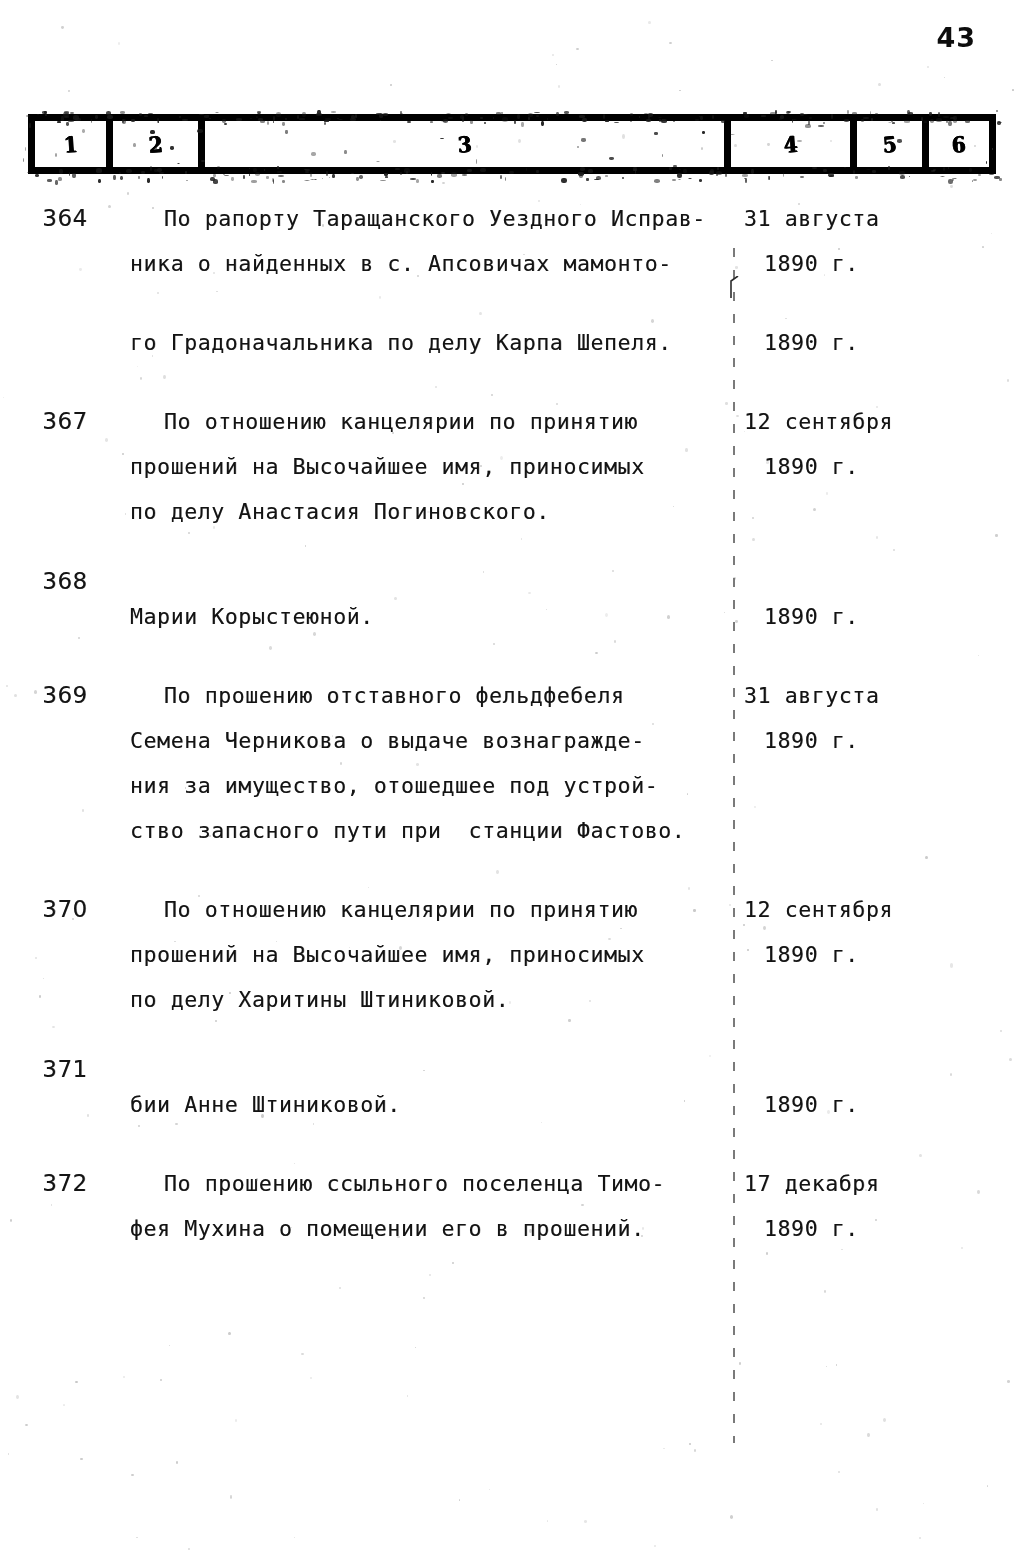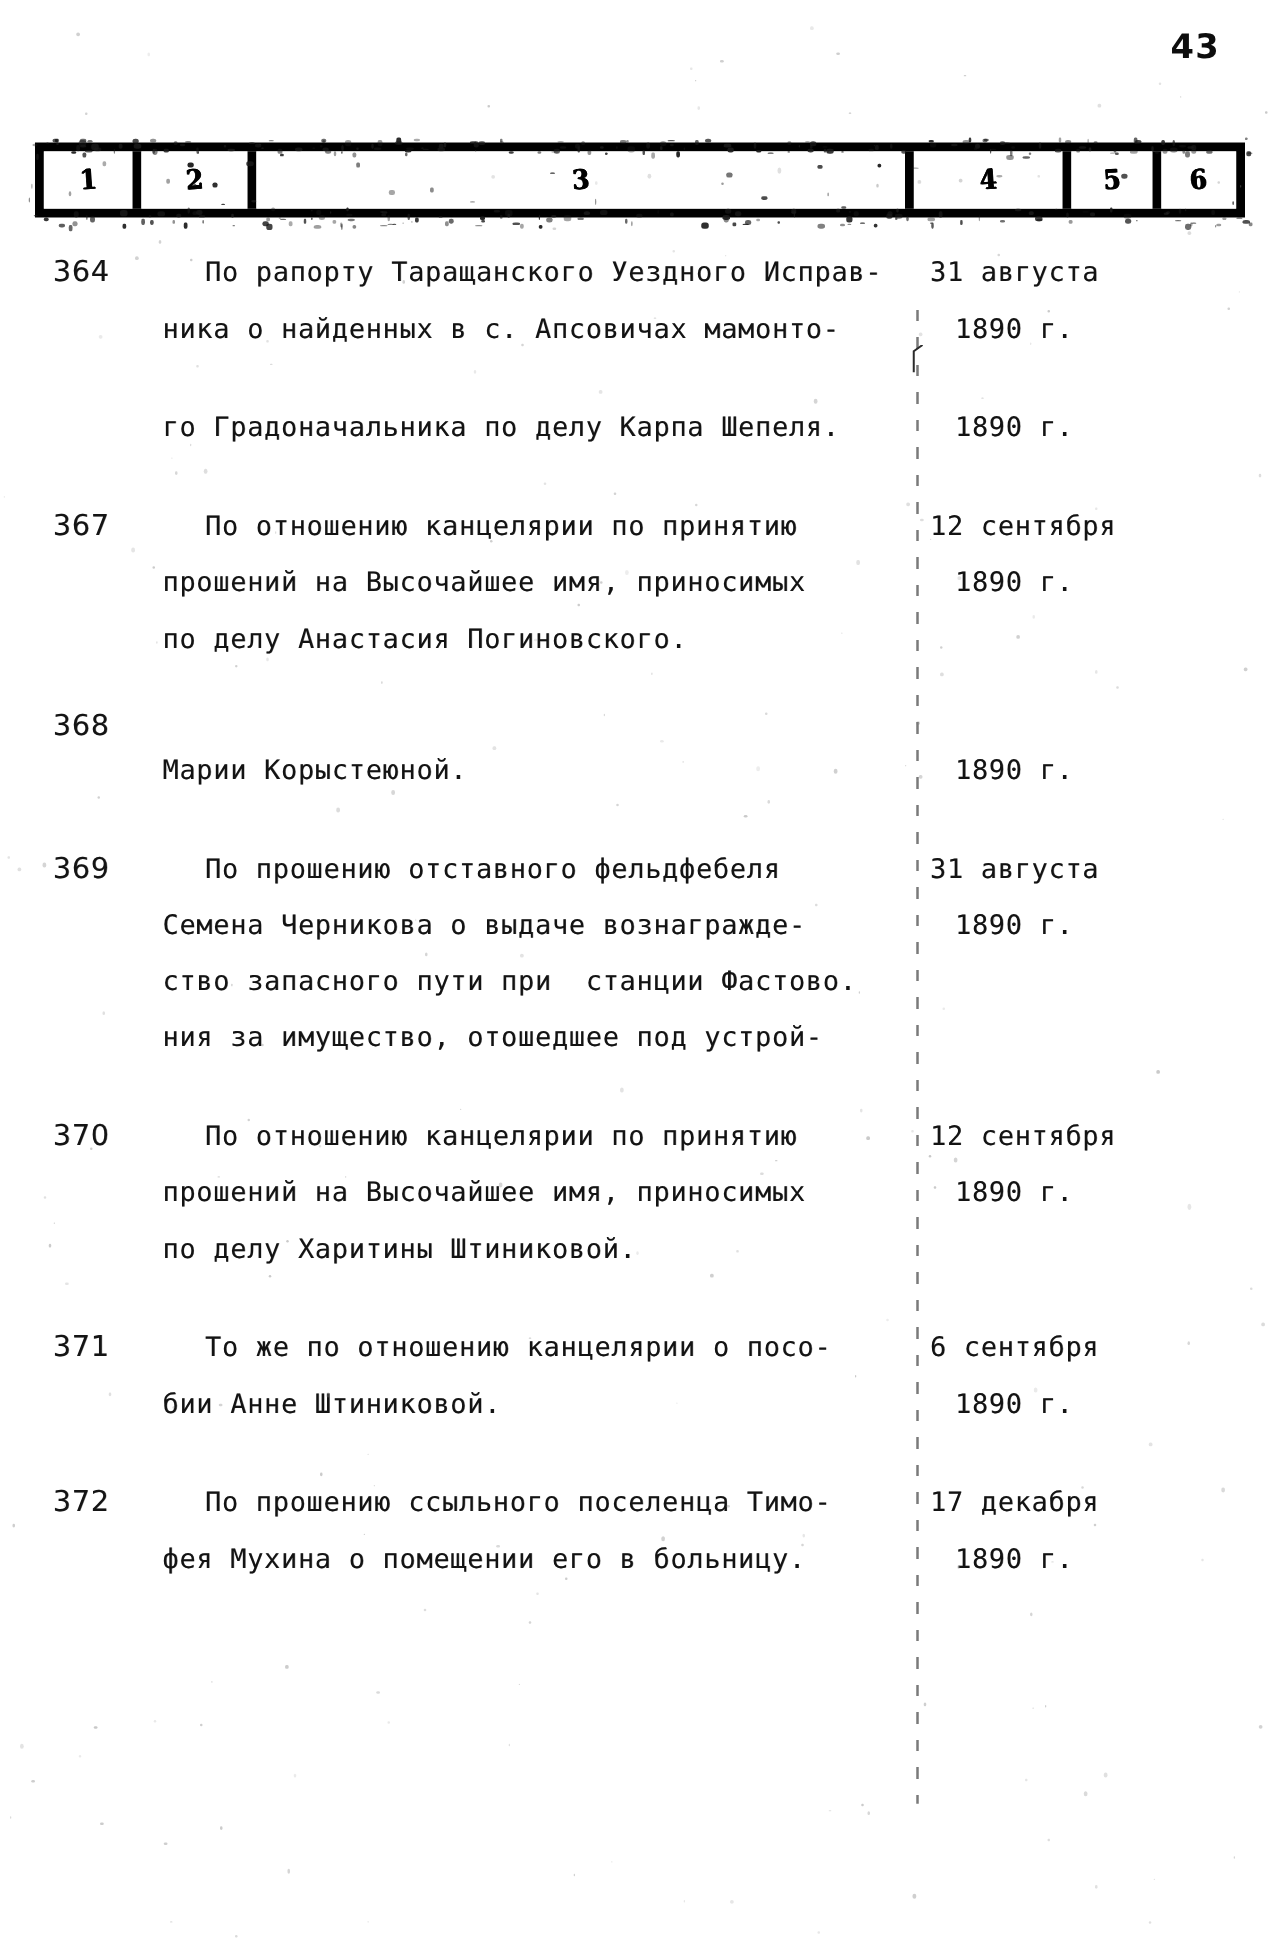--- a/index.html
+++ b/index.html
@@ -620,27 +620,27 @@
       </div>
       <div class="entry-row">
         <div class="entry-num">&nbsp;</div>
         <div class="entry-body">
           <div class="line"><span class="desc">Семена Черникова о выдаче вознагражде-</span><span class="date center">1890 г.</span></div>
         </div>
       </div>
       <div class="entry-row">
         <div class="entry-num">&nbsp;</div>
         <div class="entry-body">
+          <div class="line"><span class="desc">ния за имущество, отошедшее под устрой-</span><span class="date center"></span></div>
+        </div>
+      </div>
+      <div class="entry-row">
+        <div class="entry-num">&nbsp;</div>
+        <div class="entry-body">
           <div class="line"><span class="desc">ство запасного пути при  станции Фастово.</span><span class="date center"></span></div>
-        </div>
-      </div>
-      <div class="entry-row">
-        <div class="entry-num">&nbsp;</div>
-        <div class="entry-body">
-          <div class="line"><span class="desc">ния за имущество, отошедшее под устрой-</span><span class="date center"></span></div>
         </div>
       </div>
     </div>
     <div class="entry">
       <div class="entry-row">
         <div class="entry-num">370</div>
         <div class="entry-body">
           <div class="line"><span class="desc indent">По отношению канцелярии по принятию</span><span class="date">12 сентября</span></div>
         </div>
       </div>
@@ -653,42 +653,39 @@
       <div class="entry-row">
         <div class="entry-num">&nbsp;</div>
         <div class="entry-body">
           <div class="line"><span class="desc">по делу Харитины Штиниковой.</span><span class="date center"></span></div>
         </div>
       </div>
     </div>
     <div class="entry">
       <div class="entry-row">
         <div class="entry-num">371</div>
-        <div class="entry-body">
-          <div class="line"><span class="desc indent">То же по отношению канцелярии о посо-</span><span class="date">6 сентября</span></div>
-        </div>
       </div>
       <div class="entry-row">
         <div class="entry-num">&nbsp;</div>
         <div class="entry-body">
           <div class="line"><span class="desc">бии Анне Штиниковой.</span><span class="date center">1890 г.</span></div>
         </div>
       </div>
     </div>
     <div class="entry">
       <div class="entry-row">
         <div class="entry-num">372</div>
         <div class="entry-body">
           <div class="line"><span class="desc indent">По прошению ссыльного поселенца Тимо-</span><span class="date">17 декабря</span></div>
         </div>
       </div>
       <div class="entry-row">
         <div class="entry-num">&nbsp;</div>
         <div class="entry-body">
-          <div class="line"><span class="desc">фея Мухина о помещении его в больницу.</span><span class="date center">1890 г.</span></div>
+          <div class="line"><span class="desc">фея Мухина о помещении его в прошений.</span><span class="date center">1890 г.</span></div>
         </div>
       </div>
     </div>
   </div>
 
 <div class="scan-noise" id="scan-noise">
     <div class="speck" style="width: 2px; height: 2.3px; left: 138px; top: 1125px; opacity: 0.64;"></div>
     <div class="speck" style="width: 2.4px; height: 1.9px; left: 709px; top: 1055px; opacity: 0.25;"></div>
     <div class="speck" style="width: 1.8px; height: 2.5px; left: 39px; top: 995px; opacity: 0.71;"></div>
     <div class="speck" style="width: 1.3px; height: 1.9px; left: 684px; top: 1100px; opacity: 0.75;"></div>

